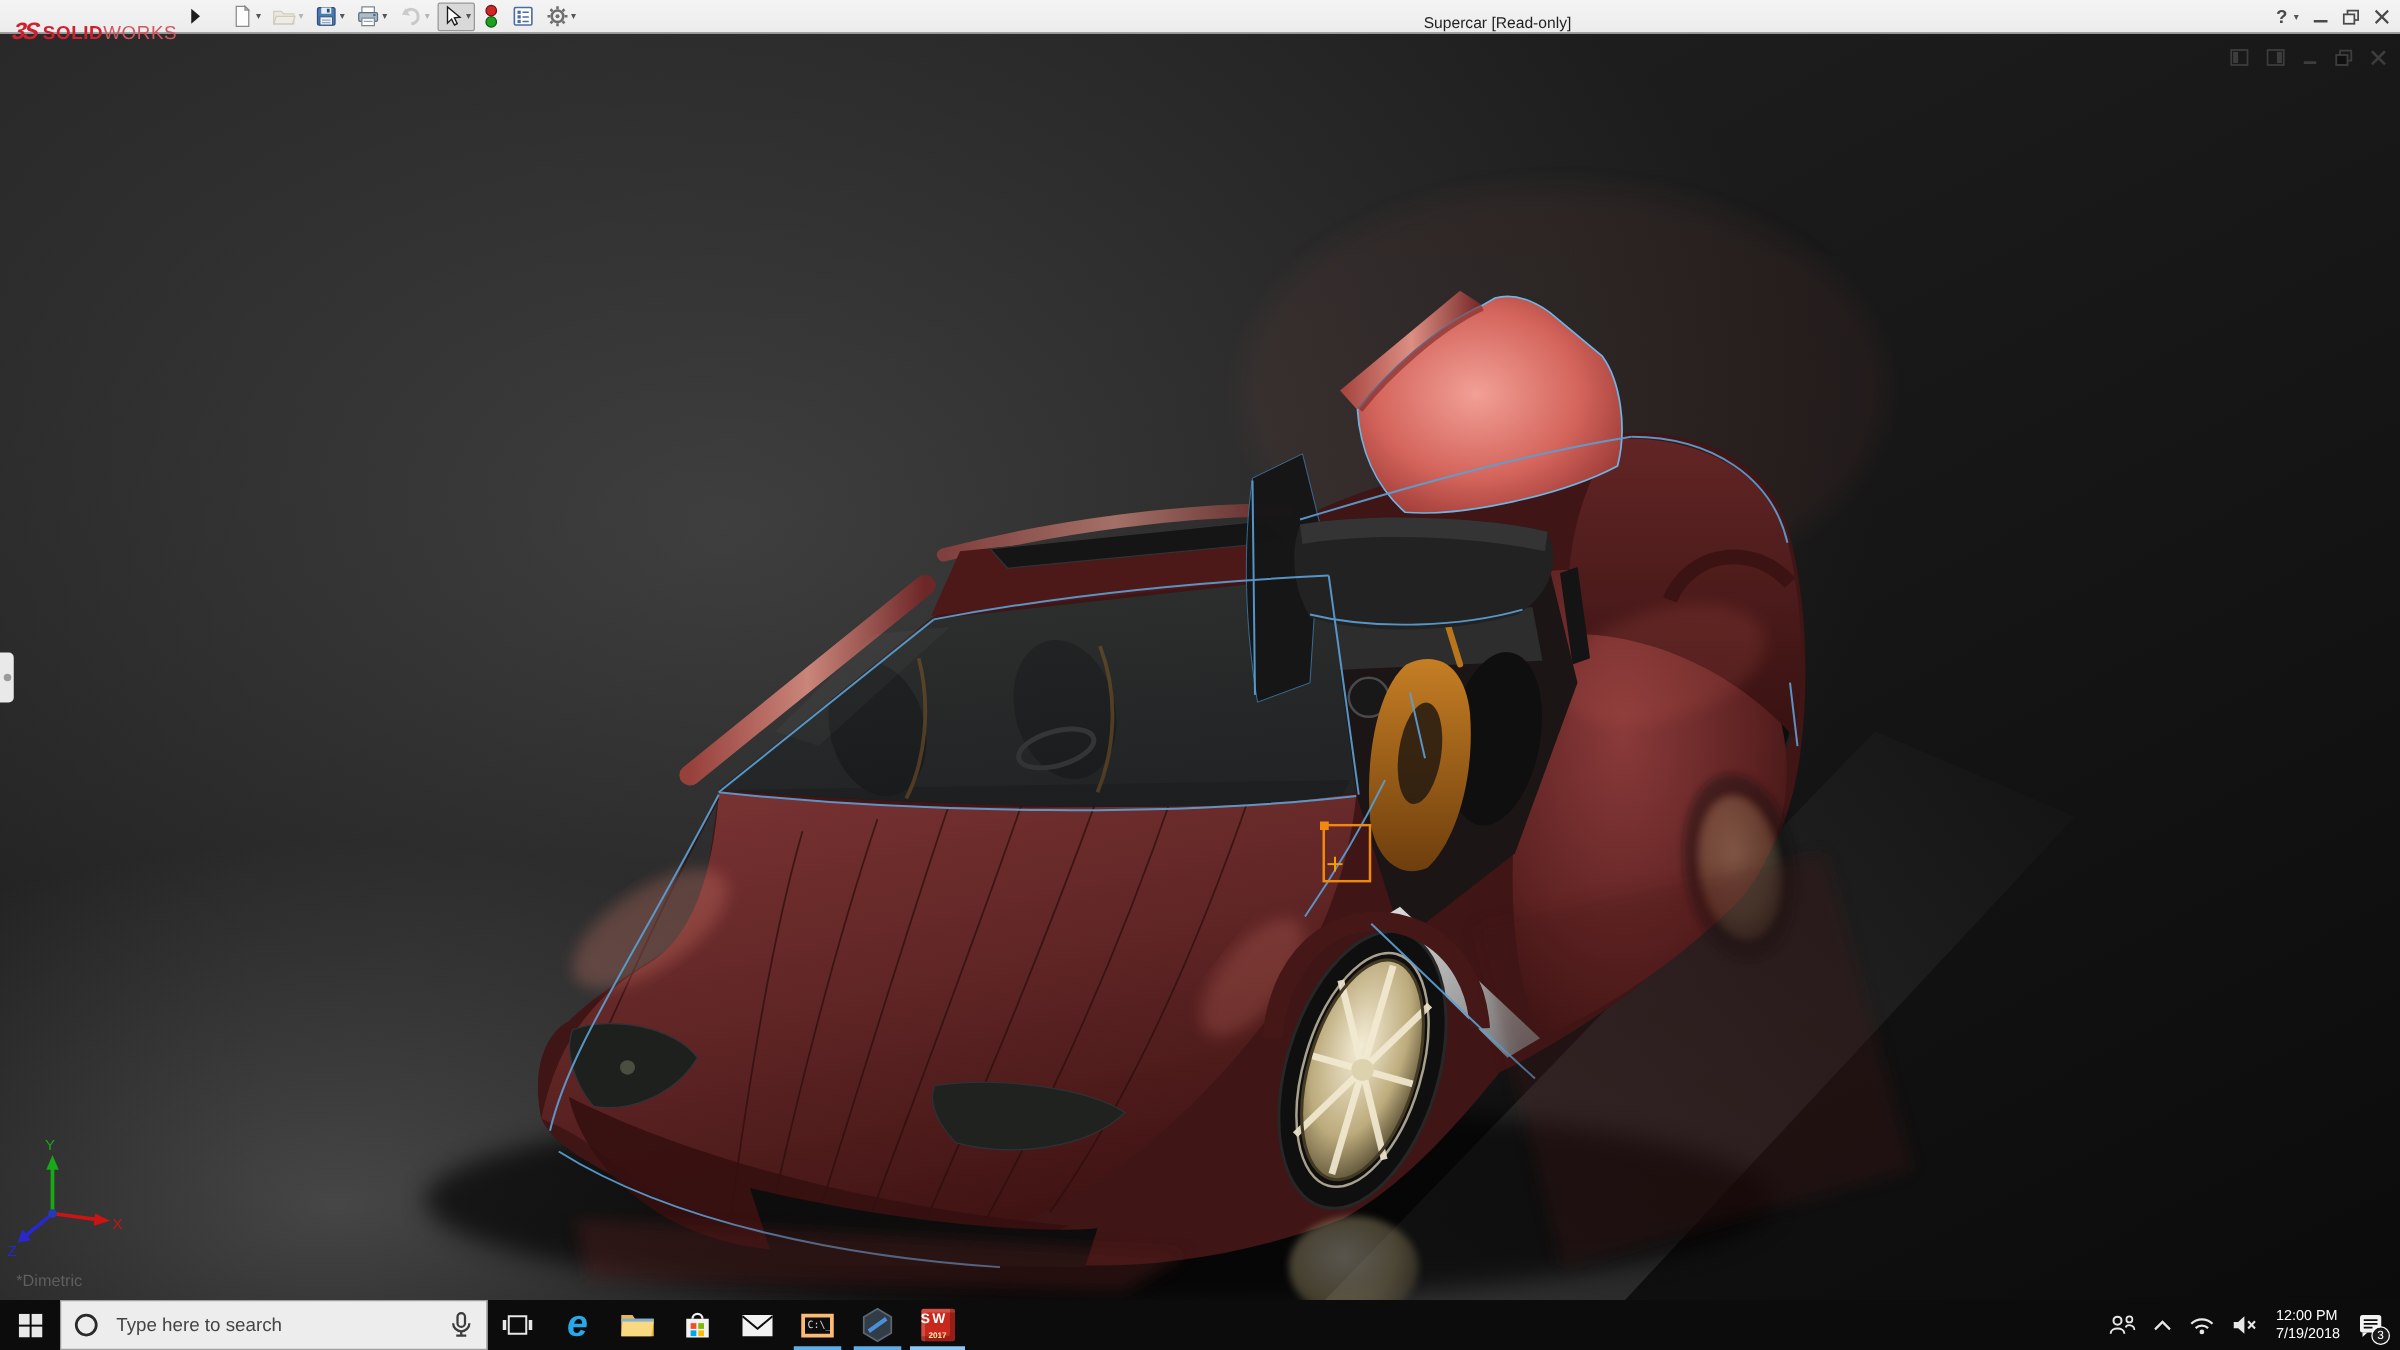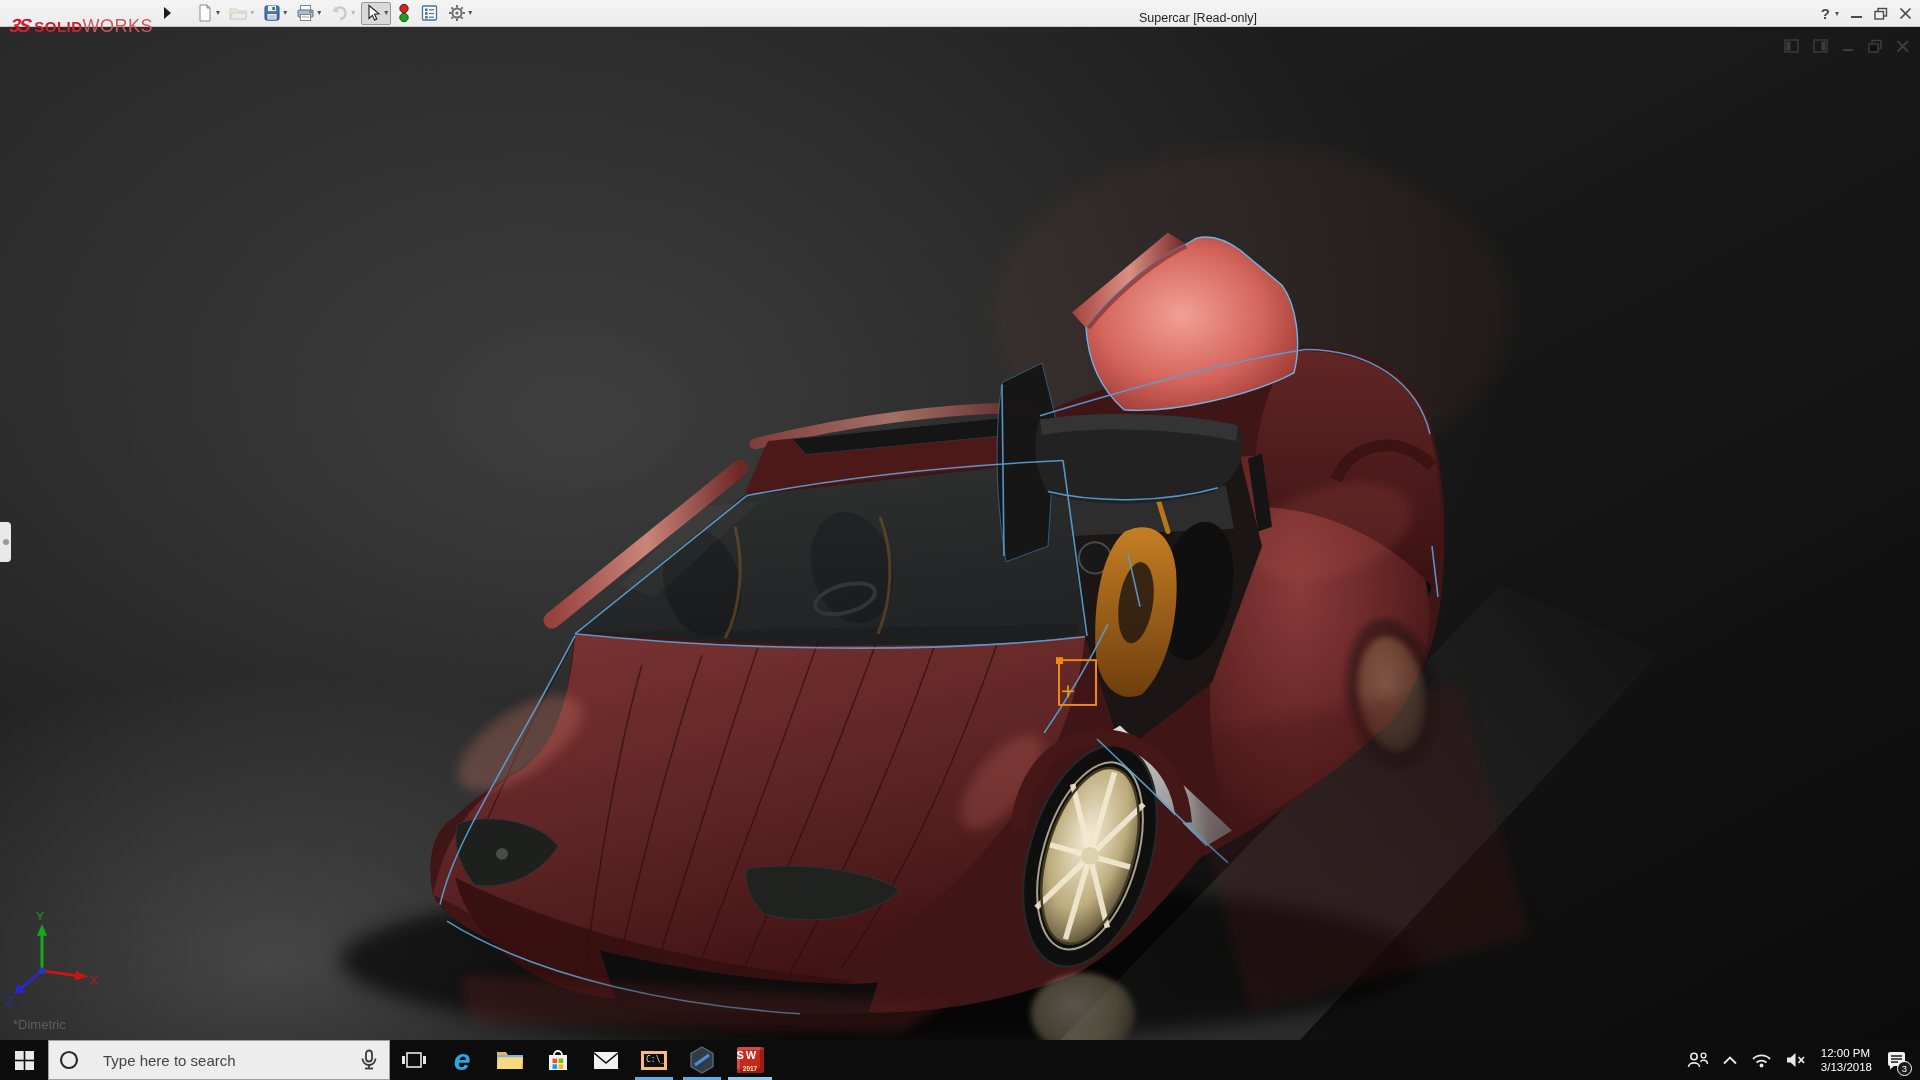--- a/index.html
+++ b/index.html
@@ -7,21 +7,21 @@
               font-family:"Liberation Sans", sans-serif; }
 
   
   .titlebar { position:absolute; top:0; left:0; width:1920px; height:27px;
     background:linear-gradient(#f4f4f4,#ececec); border-bottom:1px solid #c9c9c9;
     display:flex; align-items:center; z-index:30; }
   .brand { display:flex; align-items:baseline; padding:0 6px 0 10px; cursor:default; }
   .brand .mark { color:#cf2030; font-size:19px; font-weight:bold; font-style:italic;
                  letter-spacing:-2px; transform:skewX(-12deg); display:inline-block; }
   .brand .bold { color:#cf2030; font-size:15px; font-weight:bold; margin-left:5px; letter-spacing:.5px;margin-top:28px; }
-  .brand .light { color:#d4555f; font-size:18px; font-weight:normal; letter-spacing:.5px; }
+  .brand .light { color:#d4555f; font-size:15px; font-weight:normal; letter-spacing:.5px; }
   .menu-expand { width:16px; height:18px; display:flex; align-items:center; justify-content:center; margin-right:18px; }
   .toolbar { display:flex; align-items:center; height:27px; gap:3px; }
   .tb-btn { display:flex; align-items:center; height:23px; padding:0 2px; border:1px solid transparent; border-radius:2px; }
   .tb-btn.active { background:#d9d9d9; border:1px solid #979797; }
   .tb-btn.disabled { opacity:.38; }
   .tb-caret { font-size:8px; color:#555; margin-left:2px; line-height:8px; }
   .window-title { position:absolute; left:1198px; top:4px; height:27px; transform:translateX(-50%);
     display:flex; align-items:center; font-size:12.5px; color:#1f1f1f; white-space:nowrap; }
   .tb-right { position:absolute; right:8px; top:0; height:27px; display:flex; align-items:center; gap:11px; }
   .help-q { font-size:15px; font-weight:bold; color:#4a4a4a; }
@@ -33,21 +33,21 @@
   .left-tab { position:absolute; left:0; top:495px; width:11px; height:40px; background:#e9e9e9;
     border-radius:0 4px 4px 0; display:flex; align-items:center; justify-content:center; }
   .left-tab .dot { width:6px; height:6px; border-radius:50%; background:#9a9a9a; }
   .doc-controls { position:absolute; right:10px; top:12px; display:flex; gap:13px; align-items:center; }
   .orient-label { position:absolute; left:13px; bottom:8px; color:#5f5f5f; font-size:13px; }
 
   
   .taskbar { position:absolute; bottom:0; left:0; width:1920px; height:40px; background:#0c0c0c;
     display:flex; align-items:stretch; z-index:40; }
   .tb-start { width:48px; display:flex; align-items:center; justify-content:center; }
-  .tb-search { width:342px; background:#ededed; border:1px solid #9f9f9f; display:flex; align-items:center; padding:0 10px; gap:24px; }
+  .tb-search { width:342px; background:#ededed; border:1px solid #9f9f9f; display:flex; align-items:center; padding:0 10px; gap:14px; }
   .tb-search .ph { color:#444; font-size:15px; flex:1; }
   .tb-app { width:48px; display:flex; align-items:center; justify-content:center; position:relative; }
   .run-line { position:absolute; bottom:0; left:5px; right:5px; height:3px; background:#61aee4; }
   .run-line.active { background:#8cc8f2; left:2px; right:2px; }
   .tray { margin-left:auto; display:flex; align-items:center; padding-right:6px; }
   .tray-item { display:flex; align-items:center; justify-content:center; height:40px; padding:0 7px; position:relative; }
   .clock { text-align:left; color:#fff; font-size:11.5px; line-height:14px; padding:0 8px; }
   .badge { position:absolute; right:2px; bottom:4px; width:15px; height:15px; border-radius:50%;
     background:#1a1a1a; border:1.5px solid #fff; color:#fff; font-size:9.5px;
     display:flex; align-items:center; justify-content:center; }
@@ -570,21 +570,21 @@
     </div>
     <div class="tray-item">
       <svg width="20" height="16">
         <polygon points="1,5.5 4.5,5.5 9.5,1 9.5,15 4.5,10.5 1,10.5" fill="#e8e8e8"></polygon>
         <line x1="12.5" y1="5" x2="18" y2="10.8" stroke="#e8e8e8" stroke-width="1.7"></line>
         <line x1="18" y1="5" x2="12.5" y2="10.8" stroke="#e8e8e8" stroke-width="1.7"></line>
       </svg>
     </div>
     <div class="clock">
       <div>12:00 PM</div>
-      <div>3/13/2018</div>
+      <div>7/19/2018</div>
     </div>
     <div class="tray-item" style="width:34px;">
       <svg width="20" height="19">
         <rect x="1" y="1" width="17" height="14" rx="2" fill="#f2f2f2"></rect>
         <polygon points="3,15 3,18.5 7,15" fill="#f2f2f2"></polygon>
         <line x1="4" y1="5" x2="15" y2="5" stroke="#0c0c0c" stroke-width="1.4"></line>
         <line x1="4" y1="8" x2="15" y2="8" stroke="#0c0c0c" stroke-width="1.4"></line>
         <line x1="4" y1="11" x2="11" y2="11" stroke="#0c0c0c" stroke-width="1.4"></line>
       </svg>
       <span class="badge">3</span>

